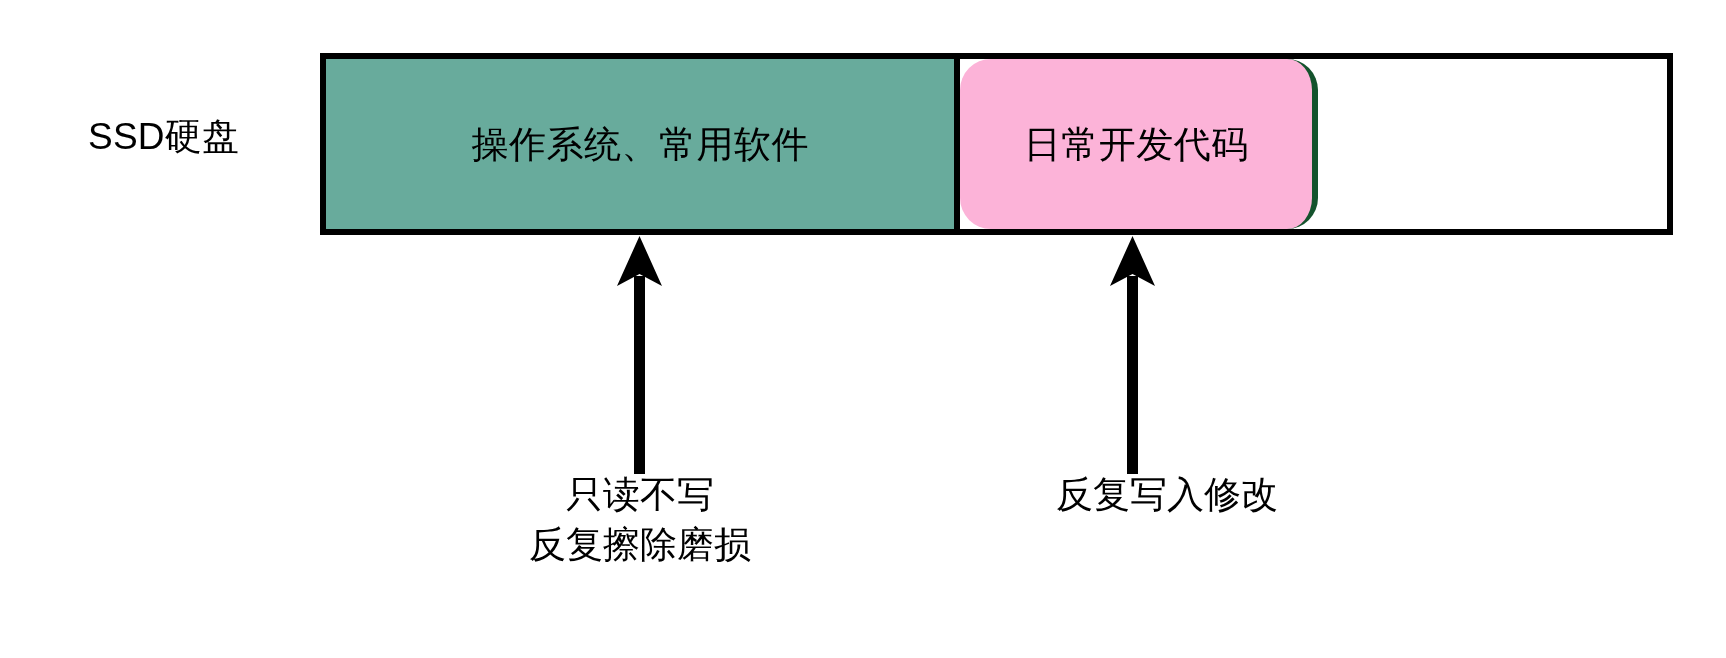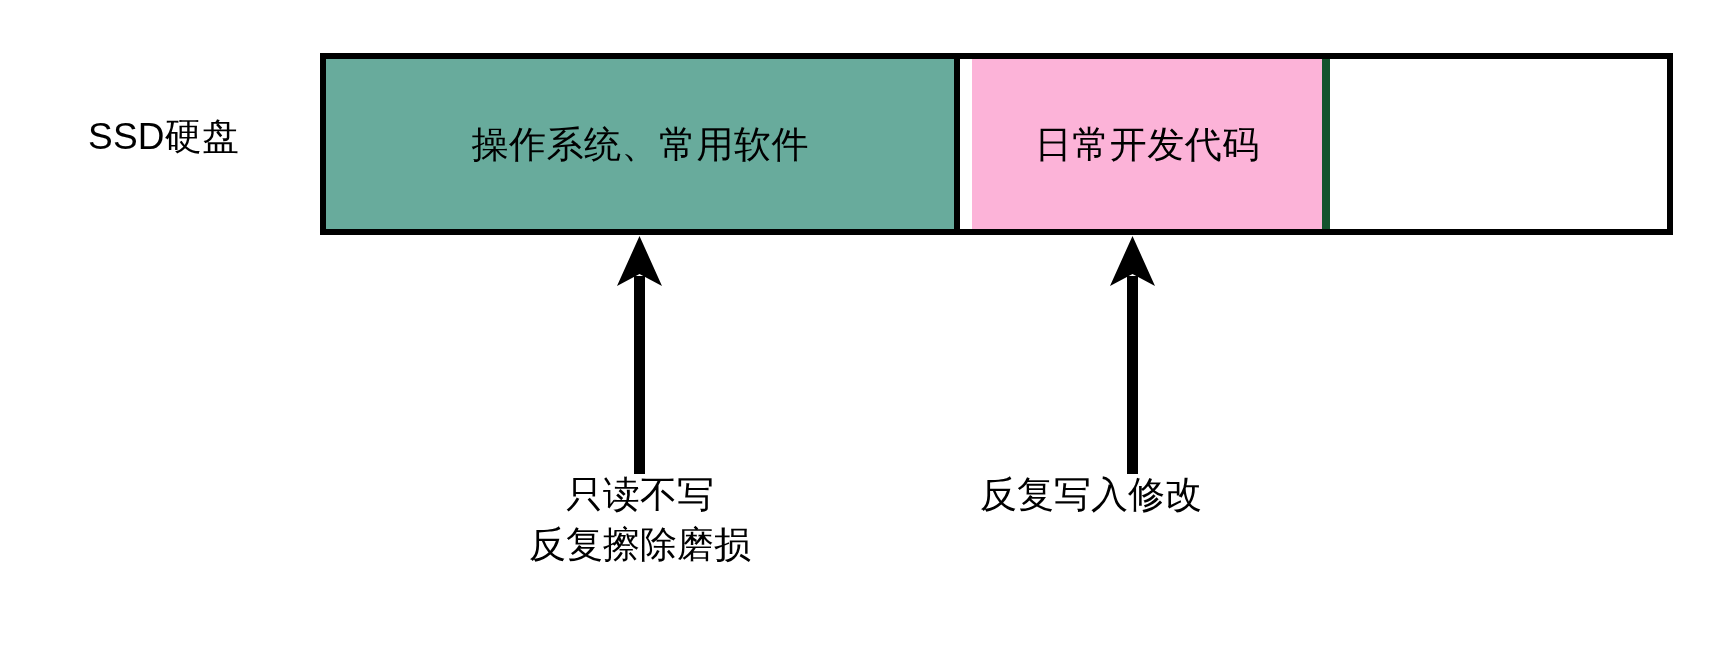--- a/index.html
+++ b/index.html
@@ -41,21 +41,20 @@
     position: absolute;
     left: 320px;
     top: 53px;
     width: 1353px;
     height: 182px;
     box-sizing: border-box;
     border: 6px solid #000000;
     background: #ffffff;
     display: flex;
     align-items: stretch;
-    gap: 12px;
   }
   .segment {
     position: relative;
     display: flex;
     align-items: center;
     justify-content: center;
     box-sizing: border-box;
     height: 100%;
     overflow: hidden;
   }
@@ -67,21 +66,22 @@
     letter-spacing: 0.5px;
   }
   .seg-os {
     flex: 0 0 47.3%;
     background: #68ab9c;
     border-right: 6px solid #000000;
   }
   .seg-code {
     flex: 0 0 26.7%;
     background: #fcb3d8;
-    border-right: 8px solid #14532d;
+    border-right: 6px solid #14532d;
+    border-radius: 31px;
   }
   .seg-free {
     flex: 1 1 auto;
     background: #ffffff;
   }
 
   
   .arrow {
     position: absolute;
     width: 56px;
@@ -100,21 +100,21 @@
   .caption {
     position: absolute;
     top: 470px;
     width: 460px;
     text-align: center;
     font-size: 37px;
     line-height: 1.34;
     white-space: nowrap;
   }
   #caption-left  { left: 410px; }
-  #caption-right { left: 861px; font-family: Liberation Serif, serif; }
+  #caption-right { left: 937px; font-family: Liberation Serif, serif; }
   .caption .cap-line { display: block; }
 </style>
 </head>
 <body>
 
 <div id="canvas">
 
   <div class="row-label">SSD硬盘</div>
 
   <div class="disk-bar">

